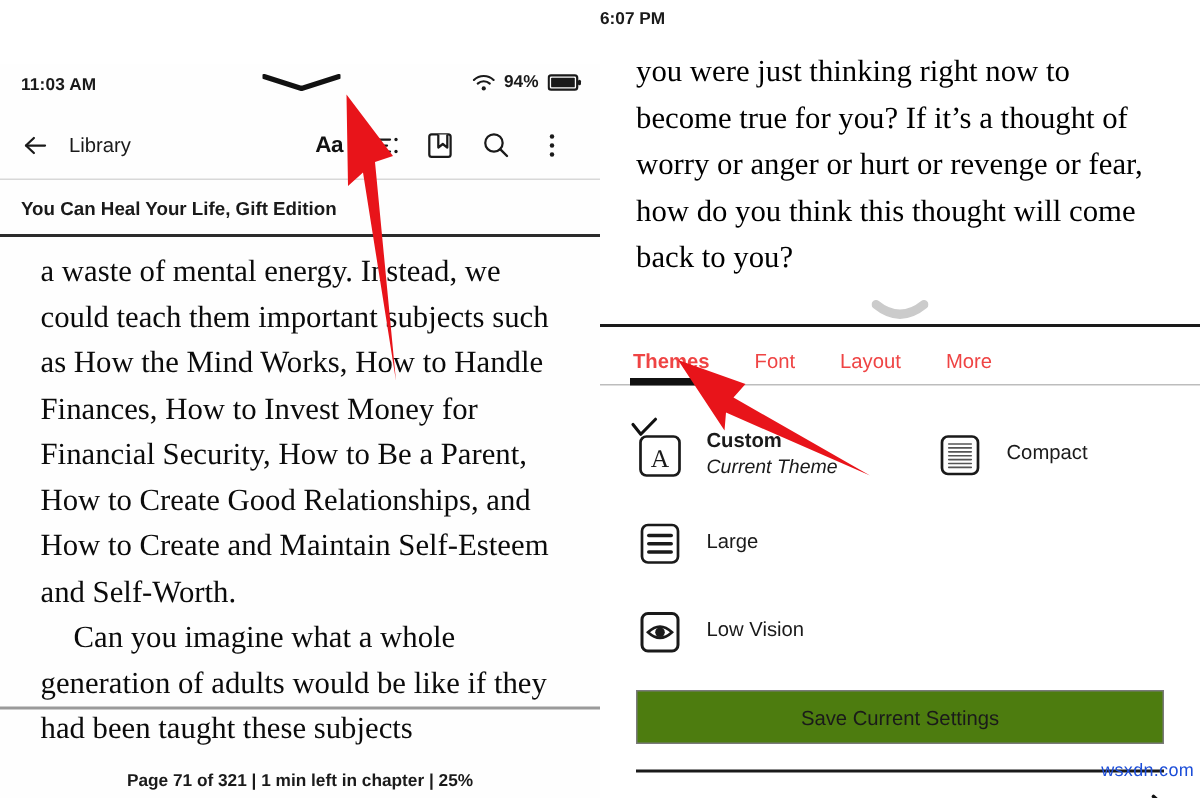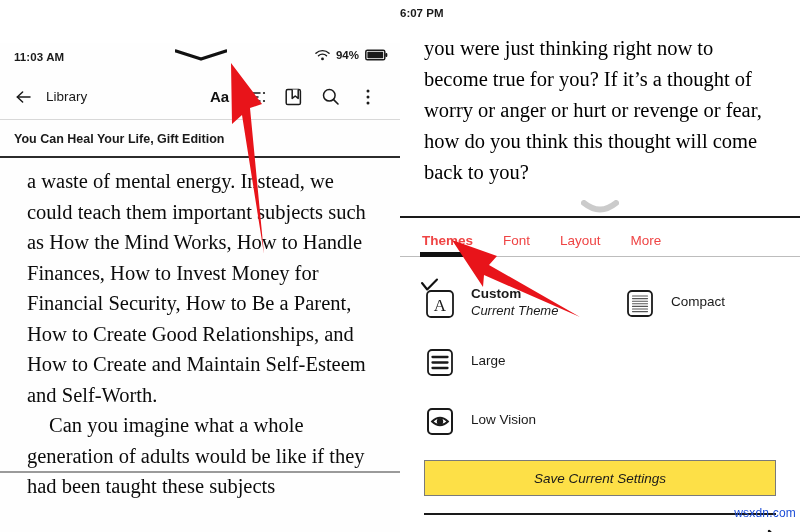--- a/index.html
+++ b/index.html
@@ -260,30 +260,29 @@
     font-size: 13px;
     font-style: italic;
     color: #1a1a1a;
     margin-top: 1px;
   }
 
   .save-btn {
     margin: 10px 24px 0 24px;
     height: 36px;
     border: 1px solid #7a7a7a;
-    background: #fde047;
+    background: #4d7c0f;
     display: flex;
     align-items: center;
     justify-content: center;
     font-size: 13.5px;
     color: #1a1a1a;
     cursor: pointer;
     font-family: "Liberation Sans", sans-serif;
     width: calc(100% - 48px);
-    font-style: italic;
   }
   .manage-sep {
     margin: 17px 24px 0 24px;
     height: 2px;
     background: #1a1a1a;
   }
   .manage-row {
     margin: 0 20px 0 24px;
     padding-top: 13px;
     display: flex;
@@ -397,20 +396,21 @@
     <div class="rule-strong"></div>
 
     <div class="reader-body">
       <p>a waste of mental energy. Instead, we could teach them important subjects such as How the Mind Works, How to Handle Finances, How to Invest Money for Financial Security, How to Be a Parent, How to Create Good Relationships, and How to Create and Maintain Self-Esteem and Self-Worth.</p>
       <p>Can you imagine what a whole generation of adults would be like if they had been taught these subjects</p>
     </div>
 
     <div class="rule-thin-grey" style="top:428px"></div>
 
     <div class="reader-footer">
+      <div class="page-meta">Page 71 of 321 | 1 min left in chapter | 25%</div>
       <div class="seg-group">
         <div class="seg-btn">
           <svg width="22" height="13" viewBox="0 0 22 13">
             <rect x="3" y="1" width="2.4" height="11" fill="#1a1a1a"></rect>
             <rect x="7" y="1" width="7" height="11" fill="#1a1a1a"></rect>
             <rect x="15.6" y="1" width="2.4" height="11" fill="#1a1a1a"></rect>
           </svg>
         </div>
         <div class="seg-btn">
           <svg width="14" height="14" viewBox="0 0 14 14">

